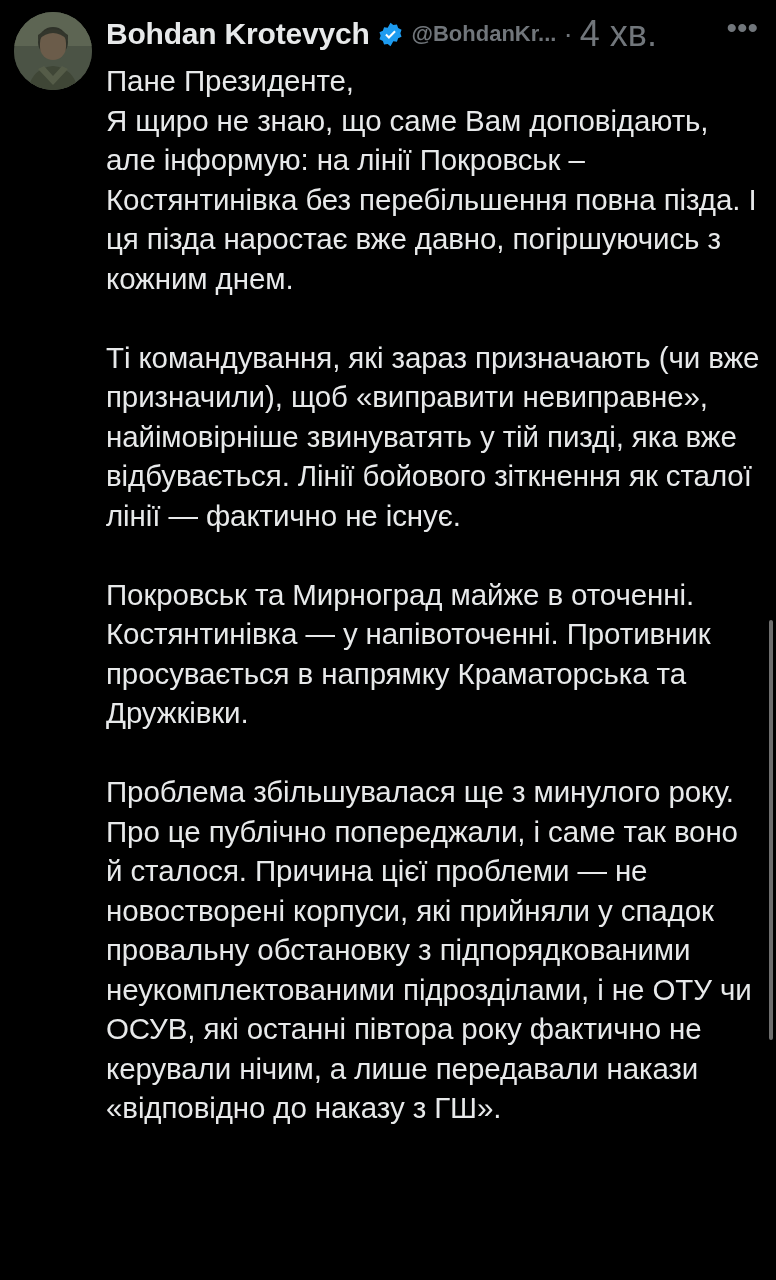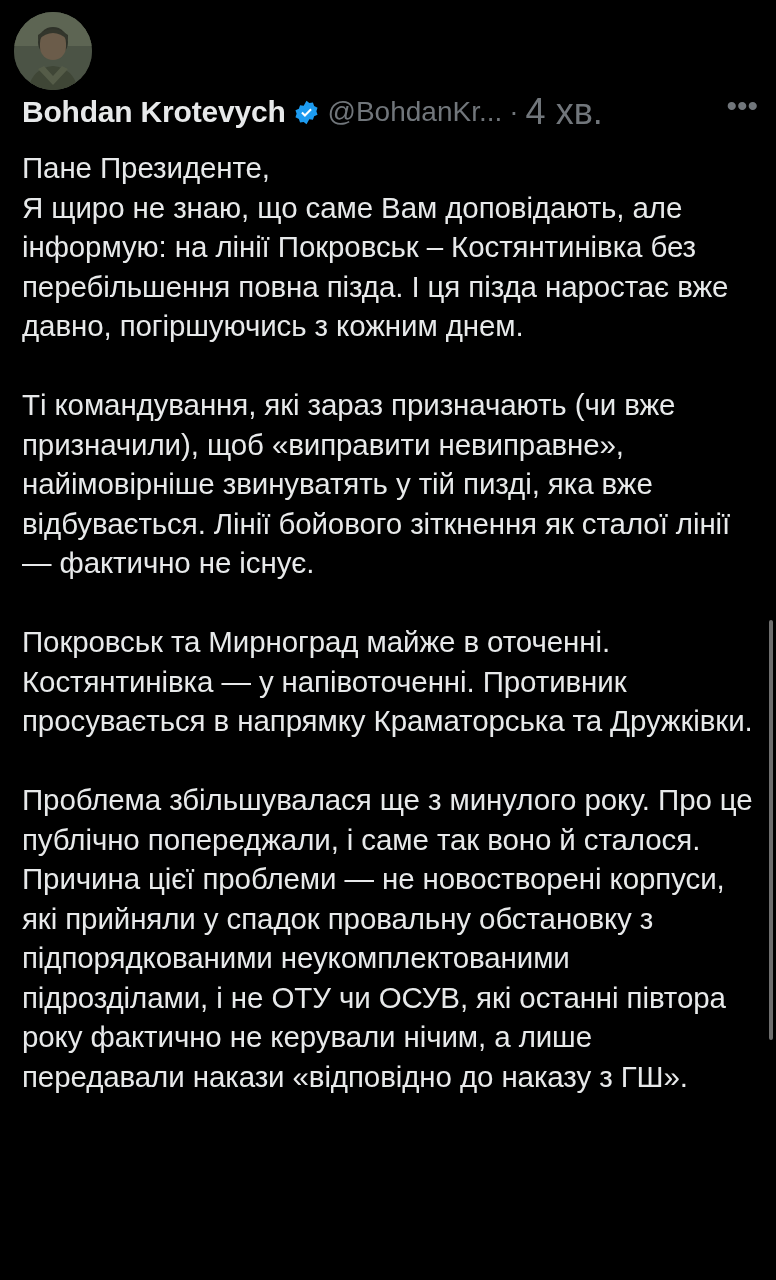--- a/index.html
+++ b/index.html
@@ -11,21 +11,21 @@
     width: 776px;
     height: 1280px;
     overflow: hidden;
     font-family: "Liberation Sans", sans-serif;
     color: #e7e9ea;
     position: relative;
   }
 
   .tweet {
     display: flex;
-    flex-direction: column;
+    flex-direction: row;
     padding: 12px 14px 0 14px;
     box-sizing: border-box;
     width: 776px;
   }
 
   .avatar-col {
     flex: 0 0 auto;
     width: 84px;
   }
 
@@ -62,28 +62,29 @@
 
   .verified {
     flex: 0 0 auto;
     margin-left: 7px;
     width: 27px;
     height: 27px;
     display: inline-block;
   }
 
   .handle {
-    font-size: 28px;
+    font-size: 22px;
     color: #71767b;
     margin-left: 8px;
     max-width: 215px;
     overflow: hidden;
     text-overflow: ellipsis;
     display: inline-block;
     vertical-align: middle;
+    font-weight: bold;
   }
 
   .dot-sep {
     font-size: 28px;
     color: #71767b;
     margin: 0 7px;
   }
 
   .timestamp {
     font-size: 36px;
@@ -98,21 +99,21 @@
     padding: 0 4px 12px 10px;
     cursor: pointer;
   }
 
   .tweet-text {
     font-size: 29.5px;
     line-height: 39.5px;
     color: #e7e9ea;
     white-space: pre-wrap;
     word-wrap: break-word;
-    margin-top: 14px;
+    margin-top: 5px;
     letter-spacing: -0.1px;
   }
 
   .scrollbar {
     position: absolute;
     right: 3px;
     width: 4px;
     background: #6e6e6e;
     border-radius: 2px;
     top: 620px;

